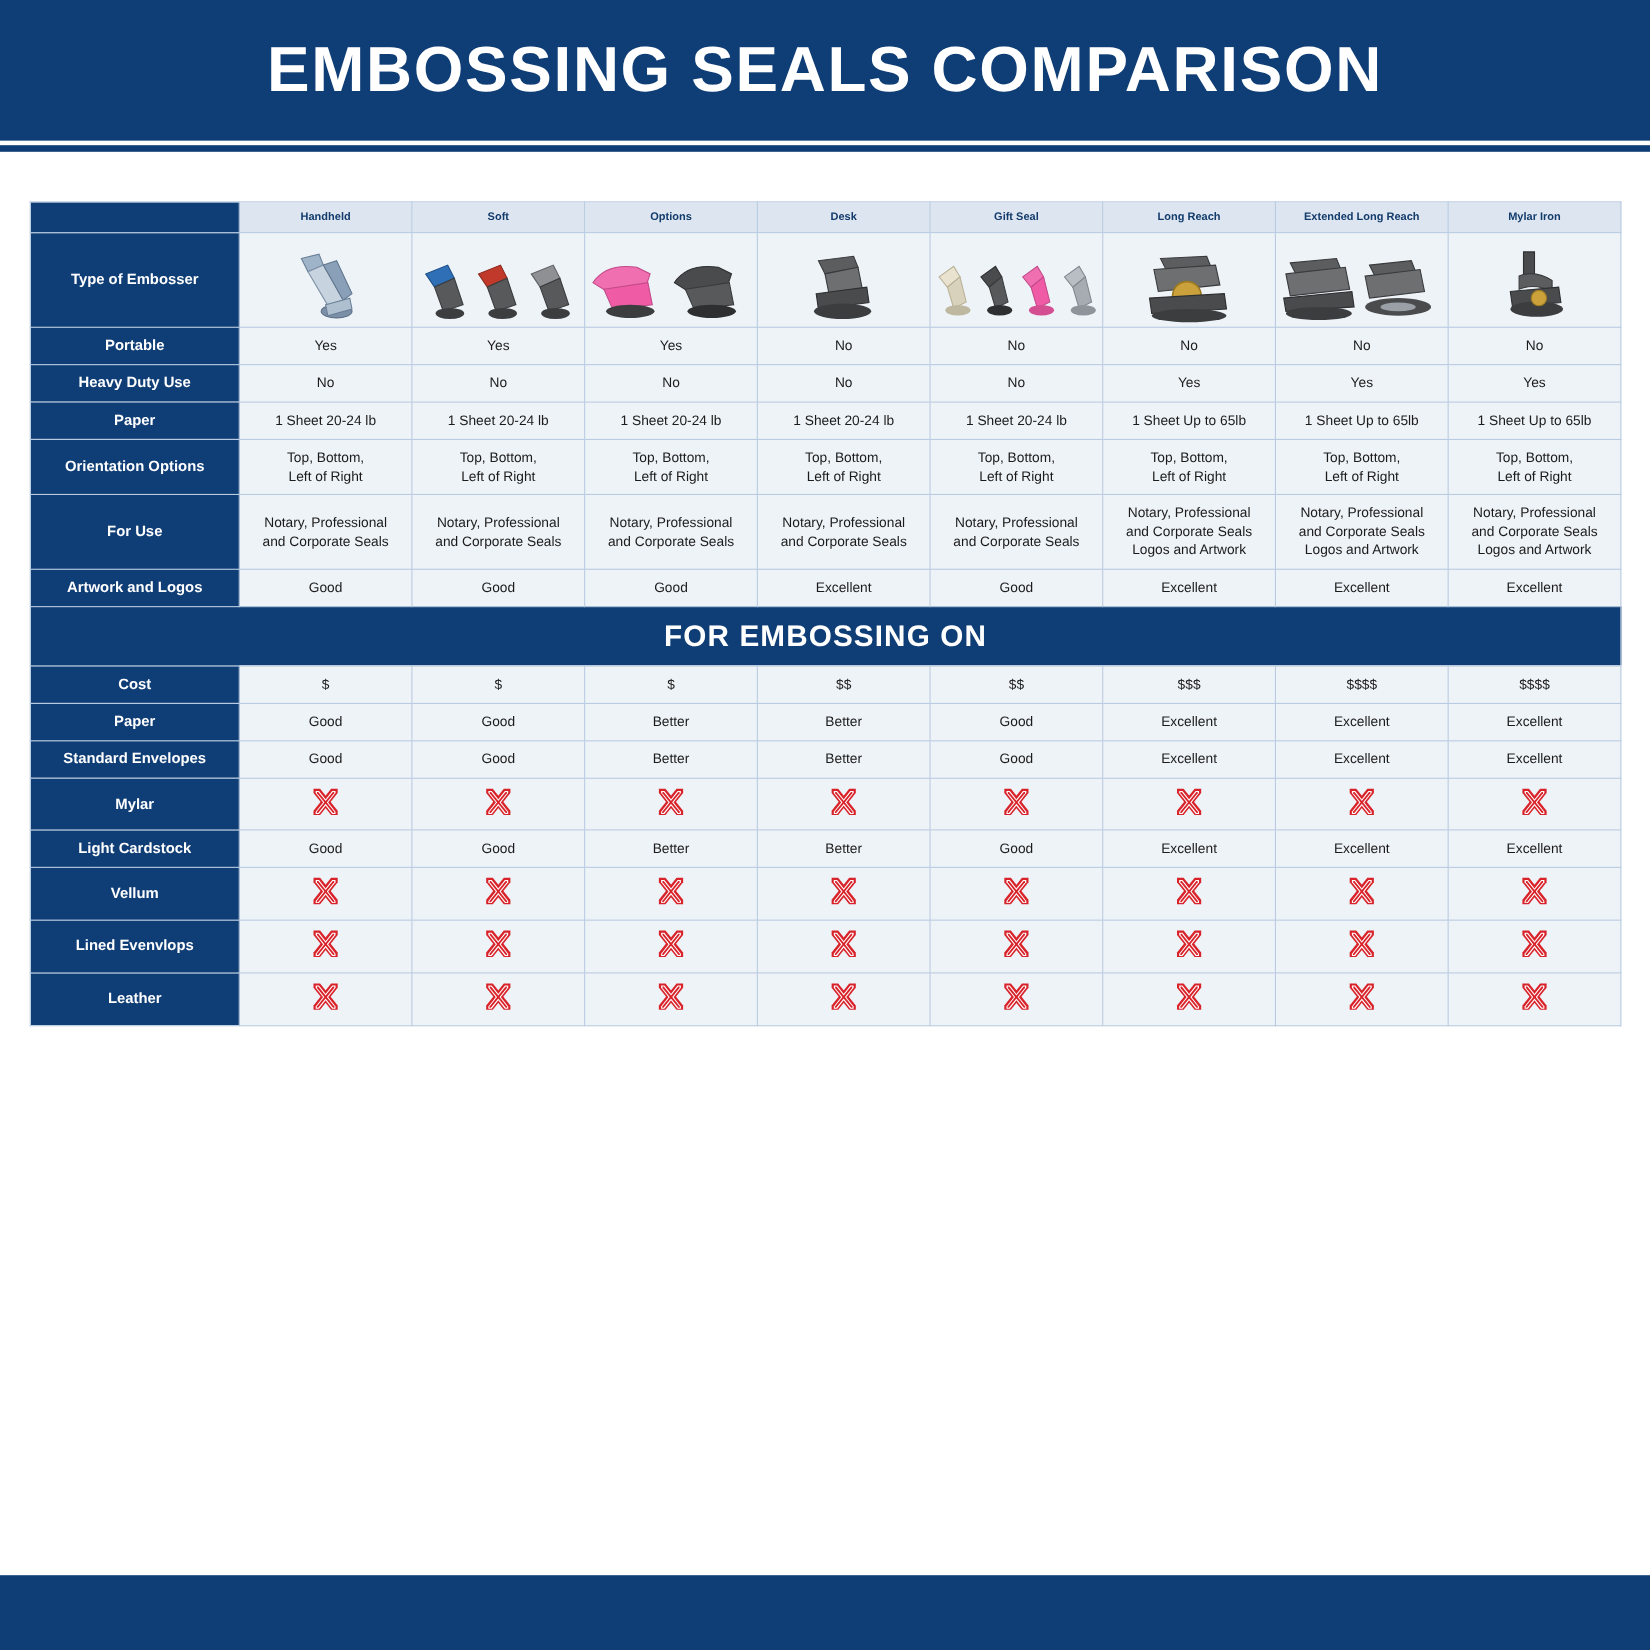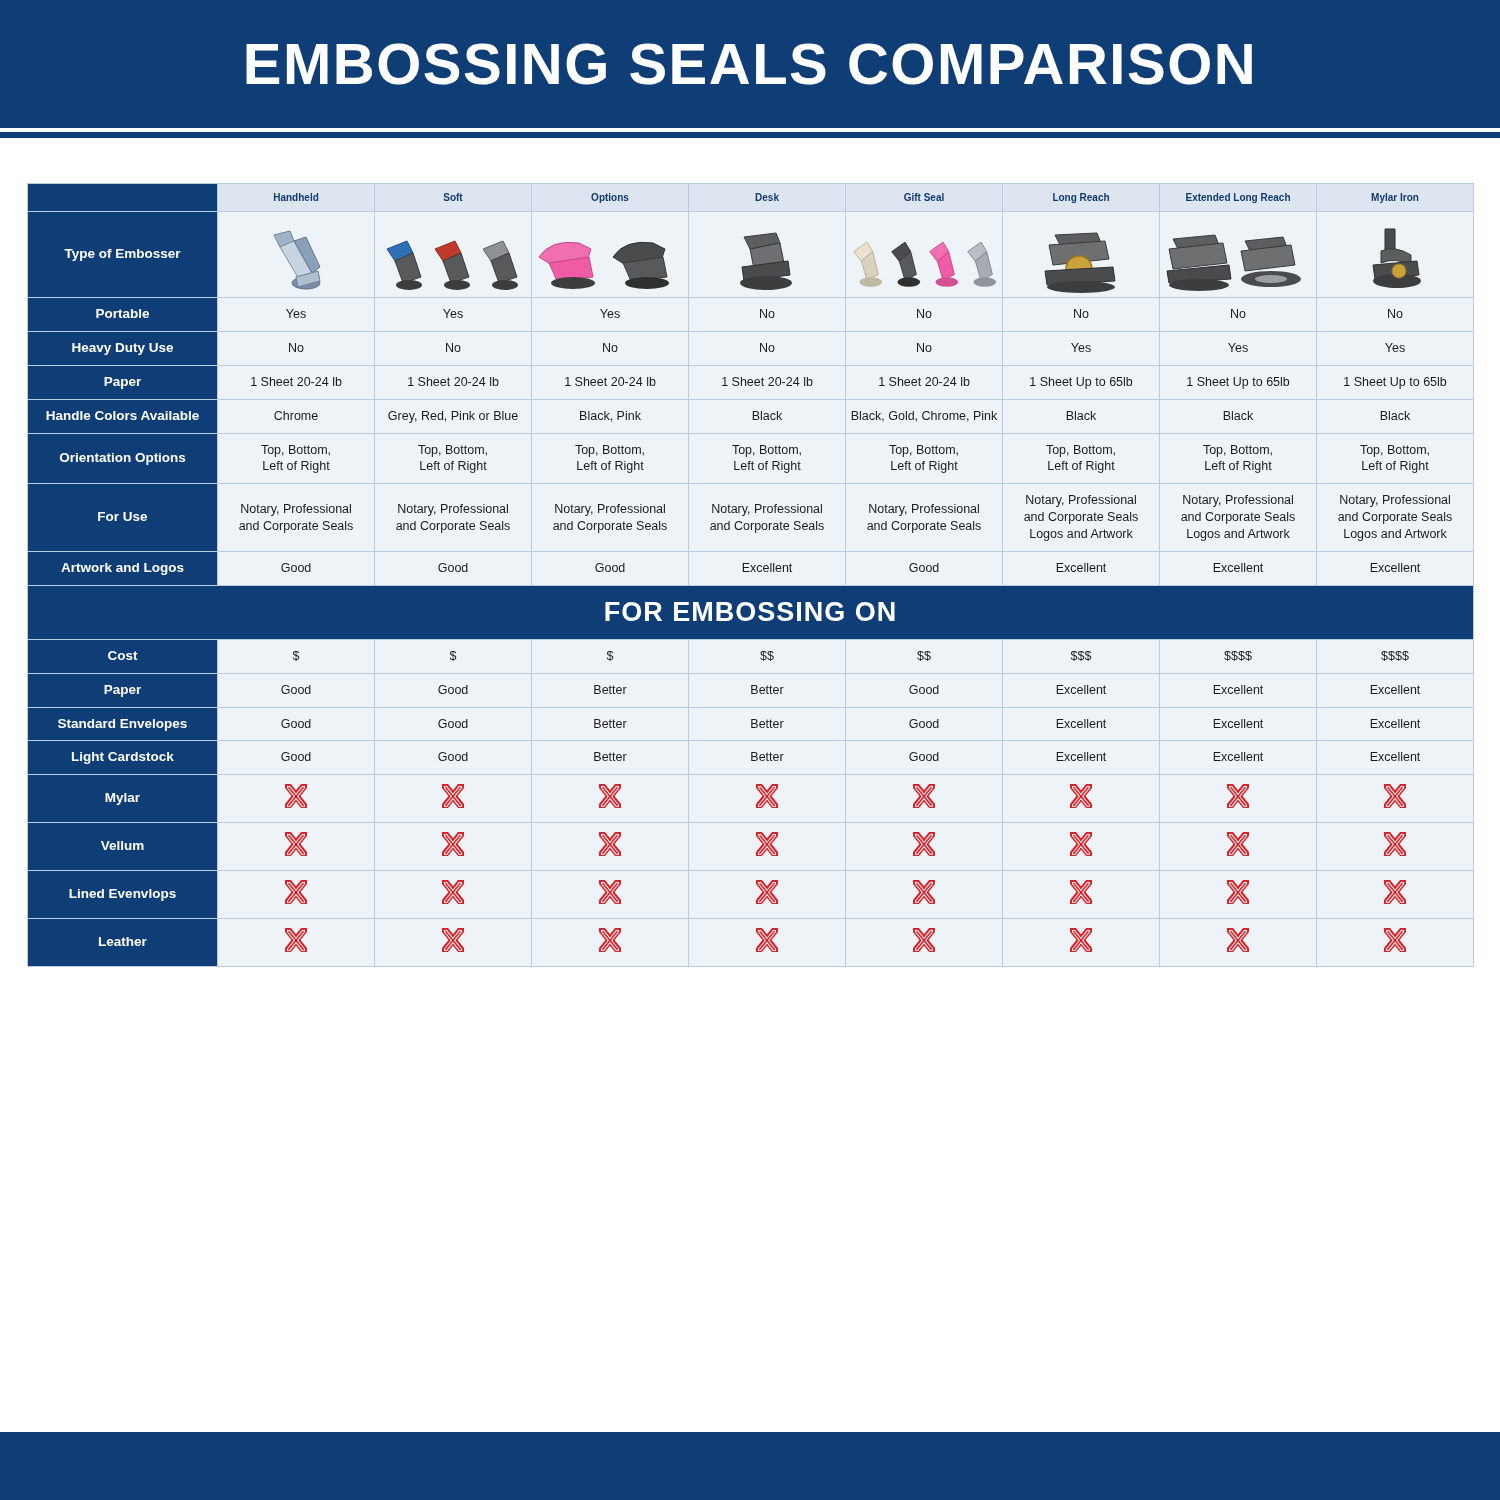--- a/index.html
+++ b/index.html
@@ -324,31 +324,20 @@
             <td class="cell" style="white-space: pre-line;">1 Sheet 20-24 lb</td>
             <td class="cell" style="white-space: pre-line;">1 Sheet 20-24 lb</td>
             <td class="cell" style="white-space: pre-line;">1 Sheet 20-24 lb</td>
             <td class="cell" style="white-space: pre-line;">1 Sheet 20-24 lb</td>
             <td class="cell" style="white-space: pre-line;">1 Sheet 20-24 lb</td>
             <td class="cell" style="white-space: pre-line;">1 Sheet Up to 65lb</td>
             <td class="cell" style="white-space: pre-line;">1 Sheet Up to 65lb</td>
             <td class="cell" style="white-space: pre-line;">1 Sheet Up to 65lb</td>
           </tr>
           <tr>
-            <td class="rowlabel">Handle Colors Available</td>
-            <td class="cell" style="white-space: pre-line;">Chrome</td>
-            <td class="cell" style="white-space: pre-line;">Grey, Red, Pink or Blue</td>
-            <td class="cell" style="white-space: pre-line;">Black, Pink</td>
-            <td class="cell" style="white-space: pre-line;">Black</td>
-            <td class="cell" style="white-space: pre-line;">Black, Gold, Chrome, Pink</td>
-            <td class="cell" style="white-space: pre-line;">Black</td>
-            <td class="cell" style="white-space: pre-line;">Black</td>
-            <td class="cell" style="white-space: pre-line;">Black</td>
-          </tr>
-          <tr>
             <td class="rowlabel">Orientation Options</td>
             <td class="cell" style="white-space: pre-line;">Top, Bottom,
 Left of Right</td>
             <td class="cell" style="white-space: pre-line;">Top, Bottom,
 Left of Right</td>
             <td class="cell" style="white-space: pre-line;">Top, Bottom,
 Left of Right</td>
             <td class="cell" style="white-space: pre-line;">Top, Bottom,
 Left of Right</td>
             <td class="cell" style="white-space: pre-line;">Top, Bottom,
@@ -423,160 +412,160 @@
             <td class="cell" style="white-space: pre-line;">Good</td>
             <td class="cell" style="white-space: pre-line;">Good</td>
             <td class="cell" style="white-space: pre-line;">Better</td>
             <td class="cell" style="white-space: pre-line;">Better</td>
             <td class="cell" style="white-space: pre-line;">Good</td>
             <td class="cell" style="white-space: pre-line;">Excellent</td>
             <td class="cell" style="white-space: pre-line;">Excellent</td>
             <td class="cell" style="white-space: pre-line;">Excellent</td>
           </tr>
           <tr>
+            <td class="rowlabel">Mylar</td>
+            <td class="cell"><span class="xmark">
+    <svg width="26" height="26" viewBox="0 0 26 26">
+      <g fill="#d8232a">
+        <polygon points="2,1 8,1 24,21 24,25 18,25 2,5"></polygon>
+        <polygon points="24,1 18,1 2,21 2,25 8,25 24,5"></polygon>
+      </g>
+      <g fill="#ffffff">
+        <polygon points="4,3 7,3 22,22 22,24 19,24 4,5"></polygon>
+        <polygon points="22,3 19,3 4,22 4,24 7,24 22,5"></polygon>
+      </g>
+      <g fill="#d8232a">
+        <polygon points="5.2,3.9 6.4,3.9 21,22 21,23.2 19.8,23.2 5.2,5.1"></polygon>
+        <polygon points="20.8,3.9 19.6,3.9 5,22 5,23.2 6.2,23.2 20.8,5.1"></polygon>
+      </g>
+    </svg>
+  </span></td>
+            <td class="cell"><span class="xmark">
+    <svg width="26" height="26" viewBox="0 0 26 26">
+      <g fill="#d8232a">
+        <polygon points="2,1 8,1 24,21 24,25 18,25 2,5"></polygon>
+        <polygon points="24,1 18,1 2,21 2,25 8,25 24,5"></polygon>
+      </g>
+      <g fill="#ffffff">
+        <polygon points="4,3 7,3 22,22 22,24 19,24 4,5"></polygon>
+        <polygon points="22,3 19,3 4,22 4,24 7,24 22,5"></polygon>
+      </g>
+      <g fill="#d8232a">
+        <polygon points="5.2,3.9 6.4,3.9 21,22 21,23.2 19.8,23.2 5.2,5.1"></polygon>
+        <polygon points="20.8,3.9 19.6,3.9 5,22 5,23.2 6.2,23.2 20.8,5.1"></polygon>
+      </g>
+    </svg>
+  </span></td>
+            <td class="cell"><span class="xmark">
+    <svg width="26" height="26" viewBox="0 0 26 26">
+      <g fill="#d8232a">
+        <polygon points="2,1 8,1 24,21 24,25 18,25 2,5"></polygon>
+        <polygon points="24,1 18,1 2,21 2,25 8,25 24,5"></polygon>
+      </g>
+      <g fill="#ffffff">
+        <polygon points="4,3 7,3 22,22 22,24 19,24 4,5"></polygon>
+        <polygon points="22,3 19,3 4,22 4,24 7,24 22,5"></polygon>
+      </g>
+      <g fill="#d8232a">
+        <polygon points="5.2,3.9 6.4,3.9 21,22 21,23.2 19.8,23.2 5.2,5.1"></polygon>
+        <polygon points="20.8,3.9 19.6,3.9 5,22 5,23.2 6.2,23.2 20.8,5.1"></polygon>
+      </g>
+    </svg>
+  </span></td>
+            <td class="cell"><span class="xmark">
+    <svg width="26" height="26" viewBox="0 0 26 26">
+      <g fill="#d8232a">
+        <polygon points="2,1 8,1 24,21 24,25 18,25 2,5"></polygon>
+        <polygon points="24,1 18,1 2,21 2,25 8,25 24,5"></polygon>
+      </g>
+      <g fill="#ffffff">
+        <polygon points="4,3 7,3 22,22 22,24 19,24 4,5"></polygon>
+        <polygon points="22,3 19,3 4,22 4,24 7,24 22,5"></polygon>
+      </g>
+      <g fill="#d8232a">
+        <polygon points="5.2,3.9 6.4,3.9 21,22 21,23.2 19.8,23.2 5.2,5.1"></polygon>
+        <polygon points="20.8,3.9 19.6,3.9 5,22 5,23.2 6.2,23.2 20.8,5.1"></polygon>
+      </g>
+    </svg>
+  </span></td>
+            <td class="cell"><span class="xmark">
+    <svg width="26" height="26" viewBox="0 0 26 26">
+      <g fill="#d8232a">
+        <polygon points="2,1 8,1 24,21 24,25 18,25 2,5"></polygon>
+        <polygon points="24,1 18,1 2,21 2,25 8,25 24,5"></polygon>
+      </g>
+      <g fill="#ffffff">
+        <polygon points="4,3 7,3 22,22 22,24 19,24 4,5"></polygon>
+        <polygon points="22,3 19,3 4,22 4,24 7,24 22,5"></polygon>
+      </g>
+      <g fill="#d8232a">
+        <polygon points="5.2,3.9 6.4,3.9 21,22 21,23.2 19.8,23.2 5.2,5.1"></polygon>
+        <polygon points="20.8,3.9 19.6,3.9 5,22 5,23.2 6.2,23.2 20.8,5.1"></polygon>
+      </g>
+    </svg>
+  </span></td>
+            <td class="cell"><span class="xmark">
+    <svg width="26" height="26" viewBox="0 0 26 26">
+      <g fill="#d8232a">
+        <polygon points="2,1 8,1 24,21 24,25 18,25 2,5"></polygon>
+        <polygon points="24,1 18,1 2,21 2,25 8,25 24,5"></polygon>
+      </g>
+      <g fill="#ffffff">
+        <polygon points="4,3 7,3 22,22 22,24 19,24 4,5"></polygon>
+        <polygon points="22,3 19,3 4,22 4,24 7,24 22,5"></polygon>
+      </g>
+      <g fill="#d8232a">
+        <polygon points="5.2,3.9 6.4,3.9 21,22 21,23.2 19.8,23.2 5.2,5.1"></polygon>
+        <polygon points="20.8,3.9 19.6,3.9 5,22 5,23.2 6.2,23.2 20.8,5.1"></polygon>
+      </g>
+    </svg>
+  </span></td>
+            <td class="cell"><span class="xmark">
+    <svg width="26" height="26" viewBox="0 0 26 26">
+      <g fill="#d8232a">
+        <polygon points="2,1 8,1 24,21 24,25 18,25 2,5"></polygon>
+        <polygon points="24,1 18,1 2,21 2,25 8,25 24,5"></polygon>
+      </g>
+      <g fill="#ffffff">
+        <polygon points="4,3 7,3 22,22 22,24 19,24 4,5"></polygon>
+        <polygon points="22,3 19,3 4,22 4,24 7,24 22,5"></polygon>
+      </g>
+      <g fill="#d8232a">
+        <polygon points="5.2,3.9 6.4,3.9 21,22 21,23.2 19.8,23.2 5.2,5.1"></polygon>
+        <polygon points="20.8,3.9 19.6,3.9 5,22 5,23.2 6.2,23.2 20.8,5.1"></polygon>
+      </g>
+    </svg>
+  </span></td>
+            <td class="cell"><span class="xmark">
+    <svg width="26" height="26" viewBox="0 0 26 26">
+      <g fill="#d8232a">
+        <polygon points="2,1 8,1 24,21 24,25 18,25 2,5"></polygon>
+        <polygon points="24,1 18,1 2,21 2,25 8,25 24,5"></polygon>
+      </g>
+      <g fill="#ffffff">
+        <polygon points="4,3 7,3 22,22 22,24 19,24 4,5"></polygon>
+        <polygon points="22,3 19,3 4,22 4,24 7,24 22,5"></polygon>
+      </g>
+      <g fill="#d8232a">
+        <polygon points="5.2,3.9 6.4,3.9 21,22 21,23.2 19.8,23.2 5.2,5.1"></polygon>
+        <polygon points="20.8,3.9 19.6,3.9 5,22 5,23.2 6.2,23.2 20.8,5.1"></polygon>
+      </g>
+    </svg>
+  </span></td>
+          </tr>
+          <tr>
             <td class="rowlabel">Light Cardstock</td>
             <td class="cell" style="white-space: pre-line;">Good</td>
             <td class="cell" style="white-space: pre-line;">Good</td>
             <td class="cell" style="white-space: pre-line;">Better</td>
             <td class="cell" style="white-space: pre-line;">Better</td>
             <td class="cell" style="white-space: pre-line;">Good</td>
             <td class="cell" style="white-space: pre-line;">Excellent</td>
             <td class="cell" style="white-space: pre-line;">Excellent</td>
             <td class="cell" style="white-space: pre-line;">Excellent</td>
-          </tr>
-          <tr>
-            <td class="rowlabel">Mylar</td>
-            <td class="cell"><span class="xmark">
-    <svg width="26" height="26" viewBox="0 0 26 26">
-      <g fill="#d8232a">
-        <polygon points="2,1 8,1 24,21 24,25 18,25 2,5"></polygon>
-        <polygon points="24,1 18,1 2,21 2,25 8,25 24,5"></polygon>
-      </g>
-      <g fill="#ffffff">
-        <polygon points="4,3 7,3 22,22 22,24 19,24 4,5"></polygon>
-        <polygon points="22,3 19,3 4,22 4,24 7,24 22,5"></polygon>
-      </g>
-      <g fill="#d8232a">
-        <polygon points="5.2,3.9 6.4,3.9 21,22 21,23.2 19.8,23.2 5.2,5.1"></polygon>
-        <polygon points="20.8,3.9 19.6,3.9 5,22 5,23.2 6.2,23.2 20.8,5.1"></polygon>
-      </g>
-    </svg>
-  </span></td>
-            <td class="cell"><span class="xmark">
-    <svg width="26" height="26" viewBox="0 0 26 26">
-      <g fill="#d8232a">
-        <polygon points="2,1 8,1 24,21 24,25 18,25 2,5"></polygon>
-        <polygon points="24,1 18,1 2,21 2,25 8,25 24,5"></polygon>
-      </g>
-      <g fill="#ffffff">
-        <polygon points="4,3 7,3 22,22 22,24 19,24 4,5"></polygon>
-        <polygon points="22,3 19,3 4,22 4,24 7,24 22,5"></polygon>
-      </g>
-      <g fill="#d8232a">
-        <polygon points="5.2,3.9 6.4,3.9 21,22 21,23.2 19.8,23.2 5.2,5.1"></polygon>
-        <polygon points="20.8,3.9 19.6,3.9 5,22 5,23.2 6.2,23.2 20.8,5.1"></polygon>
-      </g>
-    </svg>
-  </span></td>
-            <td class="cell"><span class="xmark">
-    <svg width="26" height="26" viewBox="0 0 26 26">
-      <g fill="#d8232a">
-        <polygon points="2,1 8,1 24,21 24,25 18,25 2,5"></polygon>
-        <polygon points="24,1 18,1 2,21 2,25 8,25 24,5"></polygon>
-      </g>
-      <g fill="#ffffff">
-        <polygon points="4,3 7,3 22,22 22,24 19,24 4,5"></polygon>
-        <polygon points="22,3 19,3 4,22 4,24 7,24 22,5"></polygon>
-      </g>
-      <g fill="#d8232a">
-        <polygon points="5.2,3.9 6.4,3.9 21,22 21,23.2 19.8,23.2 5.2,5.1"></polygon>
-        <polygon points="20.8,3.9 19.6,3.9 5,22 5,23.2 6.2,23.2 20.8,5.1"></polygon>
-      </g>
-    </svg>
-  </span></td>
-            <td class="cell"><span class="xmark">
-    <svg width="26" height="26" viewBox="0 0 26 26">
-      <g fill="#d8232a">
-        <polygon points="2,1 8,1 24,21 24,25 18,25 2,5"></polygon>
-        <polygon points="24,1 18,1 2,21 2,25 8,25 24,5"></polygon>
-      </g>
-      <g fill="#ffffff">
-        <polygon points="4,3 7,3 22,22 22,24 19,24 4,5"></polygon>
-        <polygon points="22,3 19,3 4,22 4,24 7,24 22,5"></polygon>
-      </g>
-      <g fill="#d8232a">
-        <polygon points="5.2,3.9 6.4,3.9 21,22 21,23.2 19.8,23.2 5.2,5.1"></polygon>
-        <polygon points="20.8,3.9 19.6,3.9 5,22 5,23.2 6.2,23.2 20.8,5.1"></polygon>
-      </g>
-    </svg>
-  </span></td>
-            <td class="cell"><span class="xmark">
-    <svg width="26" height="26" viewBox="0 0 26 26">
-      <g fill="#d8232a">
-        <polygon points="2,1 8,1 24,21 24,25 18,25 2,5"></polygon>
-        <polygon points="24,1 18,1 2,21 2,25 8,25 24,5"></polygon>
-      </g>
-      <g fill="#ffffff">
-        <polygon points="4,3 7,3 22,22 22,24 19,24 4,5"></polygon>
-        <polygon points="22,3 19,3 4,22 4,24 7,24 22,5"></polygon>
-      </g>
-      <g fill="#d8232a">
-        <polygon points="5.2,3.9 6.4,3.9 21,22 21,23.2 19.8,23.2 5.2,5.1"></polygon>
-        <polygon points="20.8,3.9 19.6,3.9 5,22 5,23.2 6.2,23.2 20.8,5.1"></polygon>
-      </g>
-    </svg>
-  </span></td>
-            <td class="cell"><span class="xmark">
-    <svg width="26" height="26" viewBox="0 0 26 26">
-      <g fill="#d8232a">
-        <polygon points="2,1 8,1 24,21 24,25 18,25 2,5"></polygon>
-        <polygon points="24,1 18,1 2,21 2,25 8,25 24,5"></polygon>
-      </g>
-      <g fill="#ffffff">
-        <polygon points="4,3 7,3 22,22 22,24 19,24 4,5"></polygon>
-        <polygon points="22,3 19,3 4,22 4,24 7,24 22,5"></polygon>
-      </g>
-      <g fill="#d8232a">
-        <polygon points="5.2,3.9 6.4,3.9 21,22 21,23.2 19.8,23.2 5.2,5.1"></polygon>
-        <polygon points="20.8,3.9 19.6,3.9 5,22 5,23.2 6.2,23.2 20.8,5.1"></polygon>
-      </g>
-    </svg>
-  </span></td>
-            <td class="cell"><span class="xmark">
-    <svg width="26" height="26" viewBox="0 0 26 26">
-      <g fill="#d8232a">
-        <polygon points="2,1 8,1 24,21 24,25 18,25 2,5"></polygon>
-        <polygon points="24,1 18,1 2,21 2,25 8,25 24,5"></polygon>
-      </g>
-      <g fill="#ffffff">
-        <polygon points="4,3 7,3 22,22 22,24 19,24 4,5"></polygon>
-        <polygon points="22,3 19,3 4,22 4,24 7,24 22,5"></polygon>
-      </g>
-      <g fill="#d8232a">
-        <polygon points="5.2,3.9 6.4,3.9 21,22 21,23.2 19.8,23.2 5.2,5.1"></polygon>
-        <polygon points="20.8,3.9 19.6,3.9 5,22 5,23.2 6.2,23.2 20.8,5.1"></polygon>
-      </g>
-    </svg>
-  </span></td>
-            <td class="cell"><span class="xmark">
-    <svg width="26" height="26" viewBox="0 0 26 26">
-      <g fill="#d8232a">
-        <polygon points="2,1 8,1 24,21 24,25 18,25 2,5"></polygon>
-        <polygon points="24,1 18,1 2,21 2,25 8,25 24,5"></polygon>
-      </g>
-      <g fill="#ffffff">
-        <polygon points="4,3 7,3 22,22 22,24 19,24 4,5"></polygon>
-        <polygon points="22,3 19,3 4,22 4,24 7,24 22,5"></polygon>
-      </g>
-      <g fill="#d8232a">
-        <polygon points="5.2,3.9 6.4,3.9 21,22 21,23.2 19.8,23.2 5.2,5.1"></polygon>
-        <polygon points="20.8,3.9 19.6,3.9 5,22 5,23.2 6.2,23.2 20.8,5.1"></polygon>
-      </g>
-    </svg>
-  </span></td>
           </tr>
           <tr>
             <td class="rowlabel">Vellum</td>
             <td class="cell"><span class="xmark">
     <svg width="26" height="26" viewBox="0 0 26 26">
       <g fill="#d8232a">
         <polygon points="2,1 8,1 24,21 24,25 18,25 2,5"></polygon>
         <polygon points="24,1 18,1 2,21 2,25 8,25 24,5"></polygon>
       </g>
       <g fill="#ffffff">

